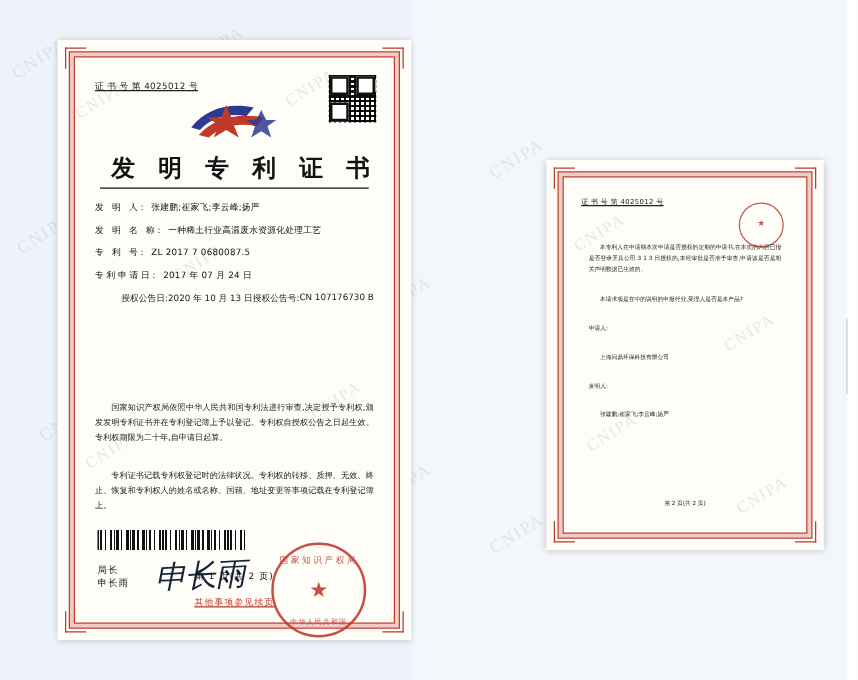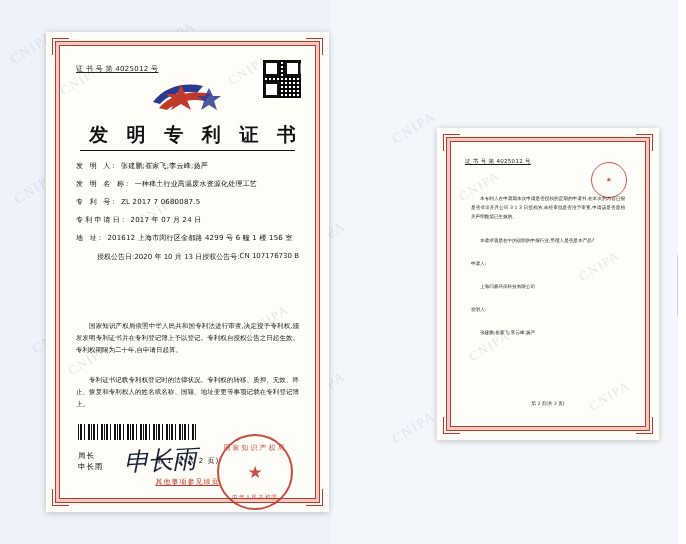--- a/index.html
+++ b/index.html
@@ -420,24 +420,20 @@
         <span class="val">一种稀土行业高温废水资源化处理工艺</span>
       </div>
       <div class="row">
         <span class="lbl">专 利 号:</span>
         <span class="val">ZL 2017 7 0680087.5</span>
       </div>
       <div class="row">
         <span class="lbl">专利申请日:</span>
         <span class="val">2017 年 07 月 24 日</span>
       </div>
-      <div class="row">
-        <span class="lbl">地 址:</span>
-        <span class="val">201612 上海市闵行区金都路 4299 号 6 幢 1 楼 156 室</span>
-      </div>
       <div class="row2">
         <div>
           <span class="lbl">授权公告日:</span>
           <span class="val">2020 年 10 月 13 日</span>
         </div>
         <div>
           <span class="lbl">授权公告号:</span>
           <span class="val">CN 107176730 B</span>
         </div>
       </div>

